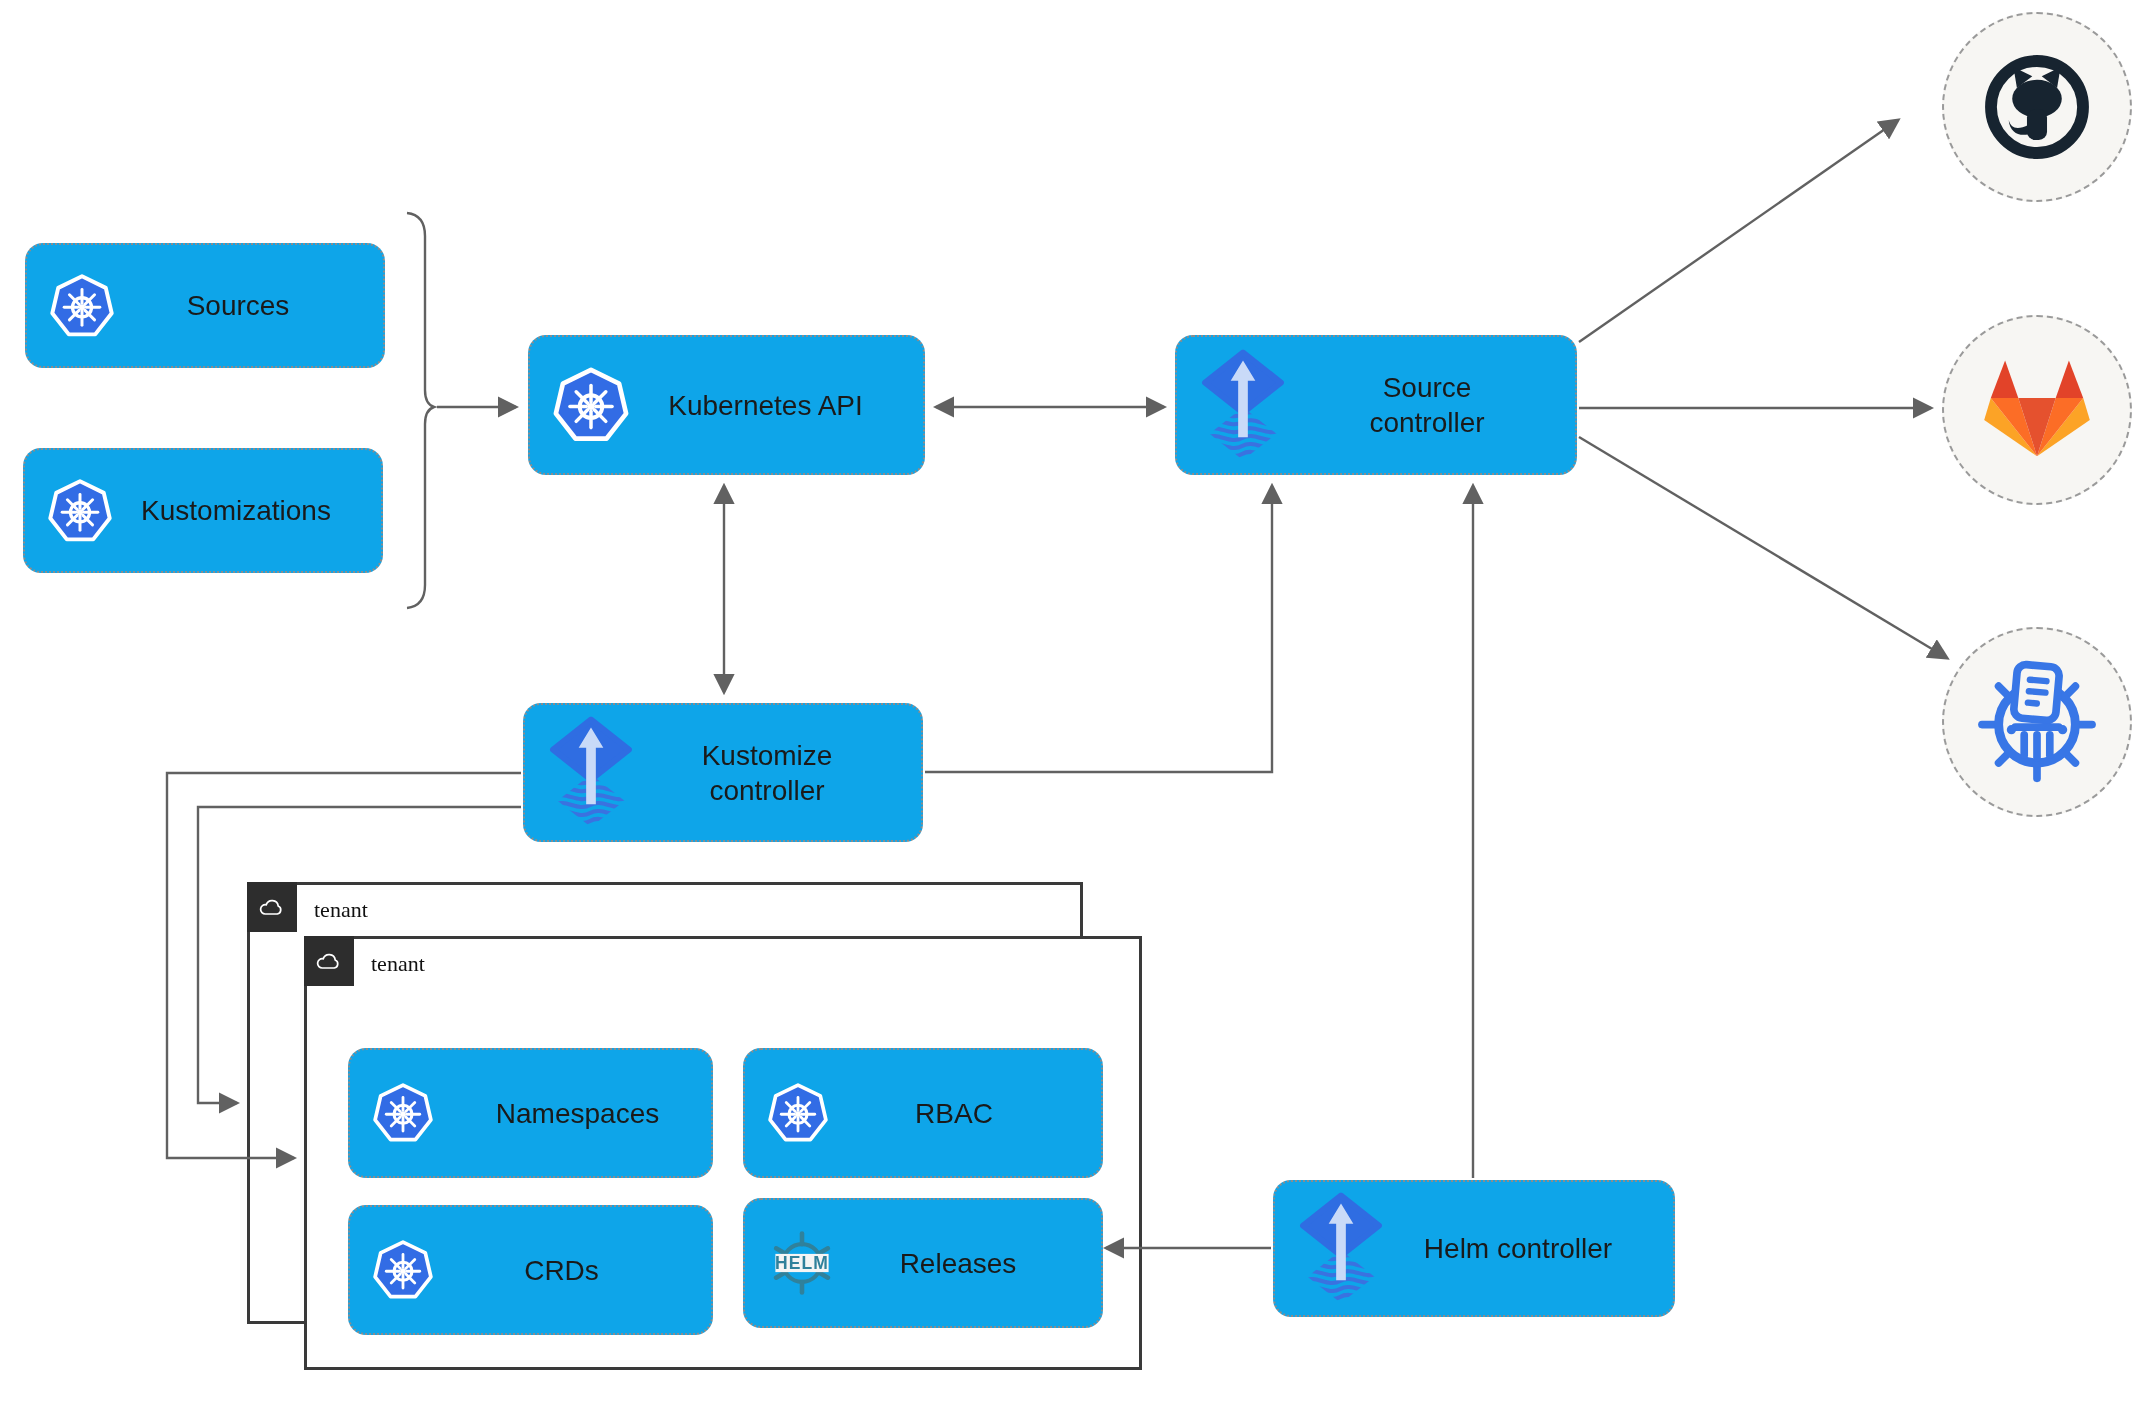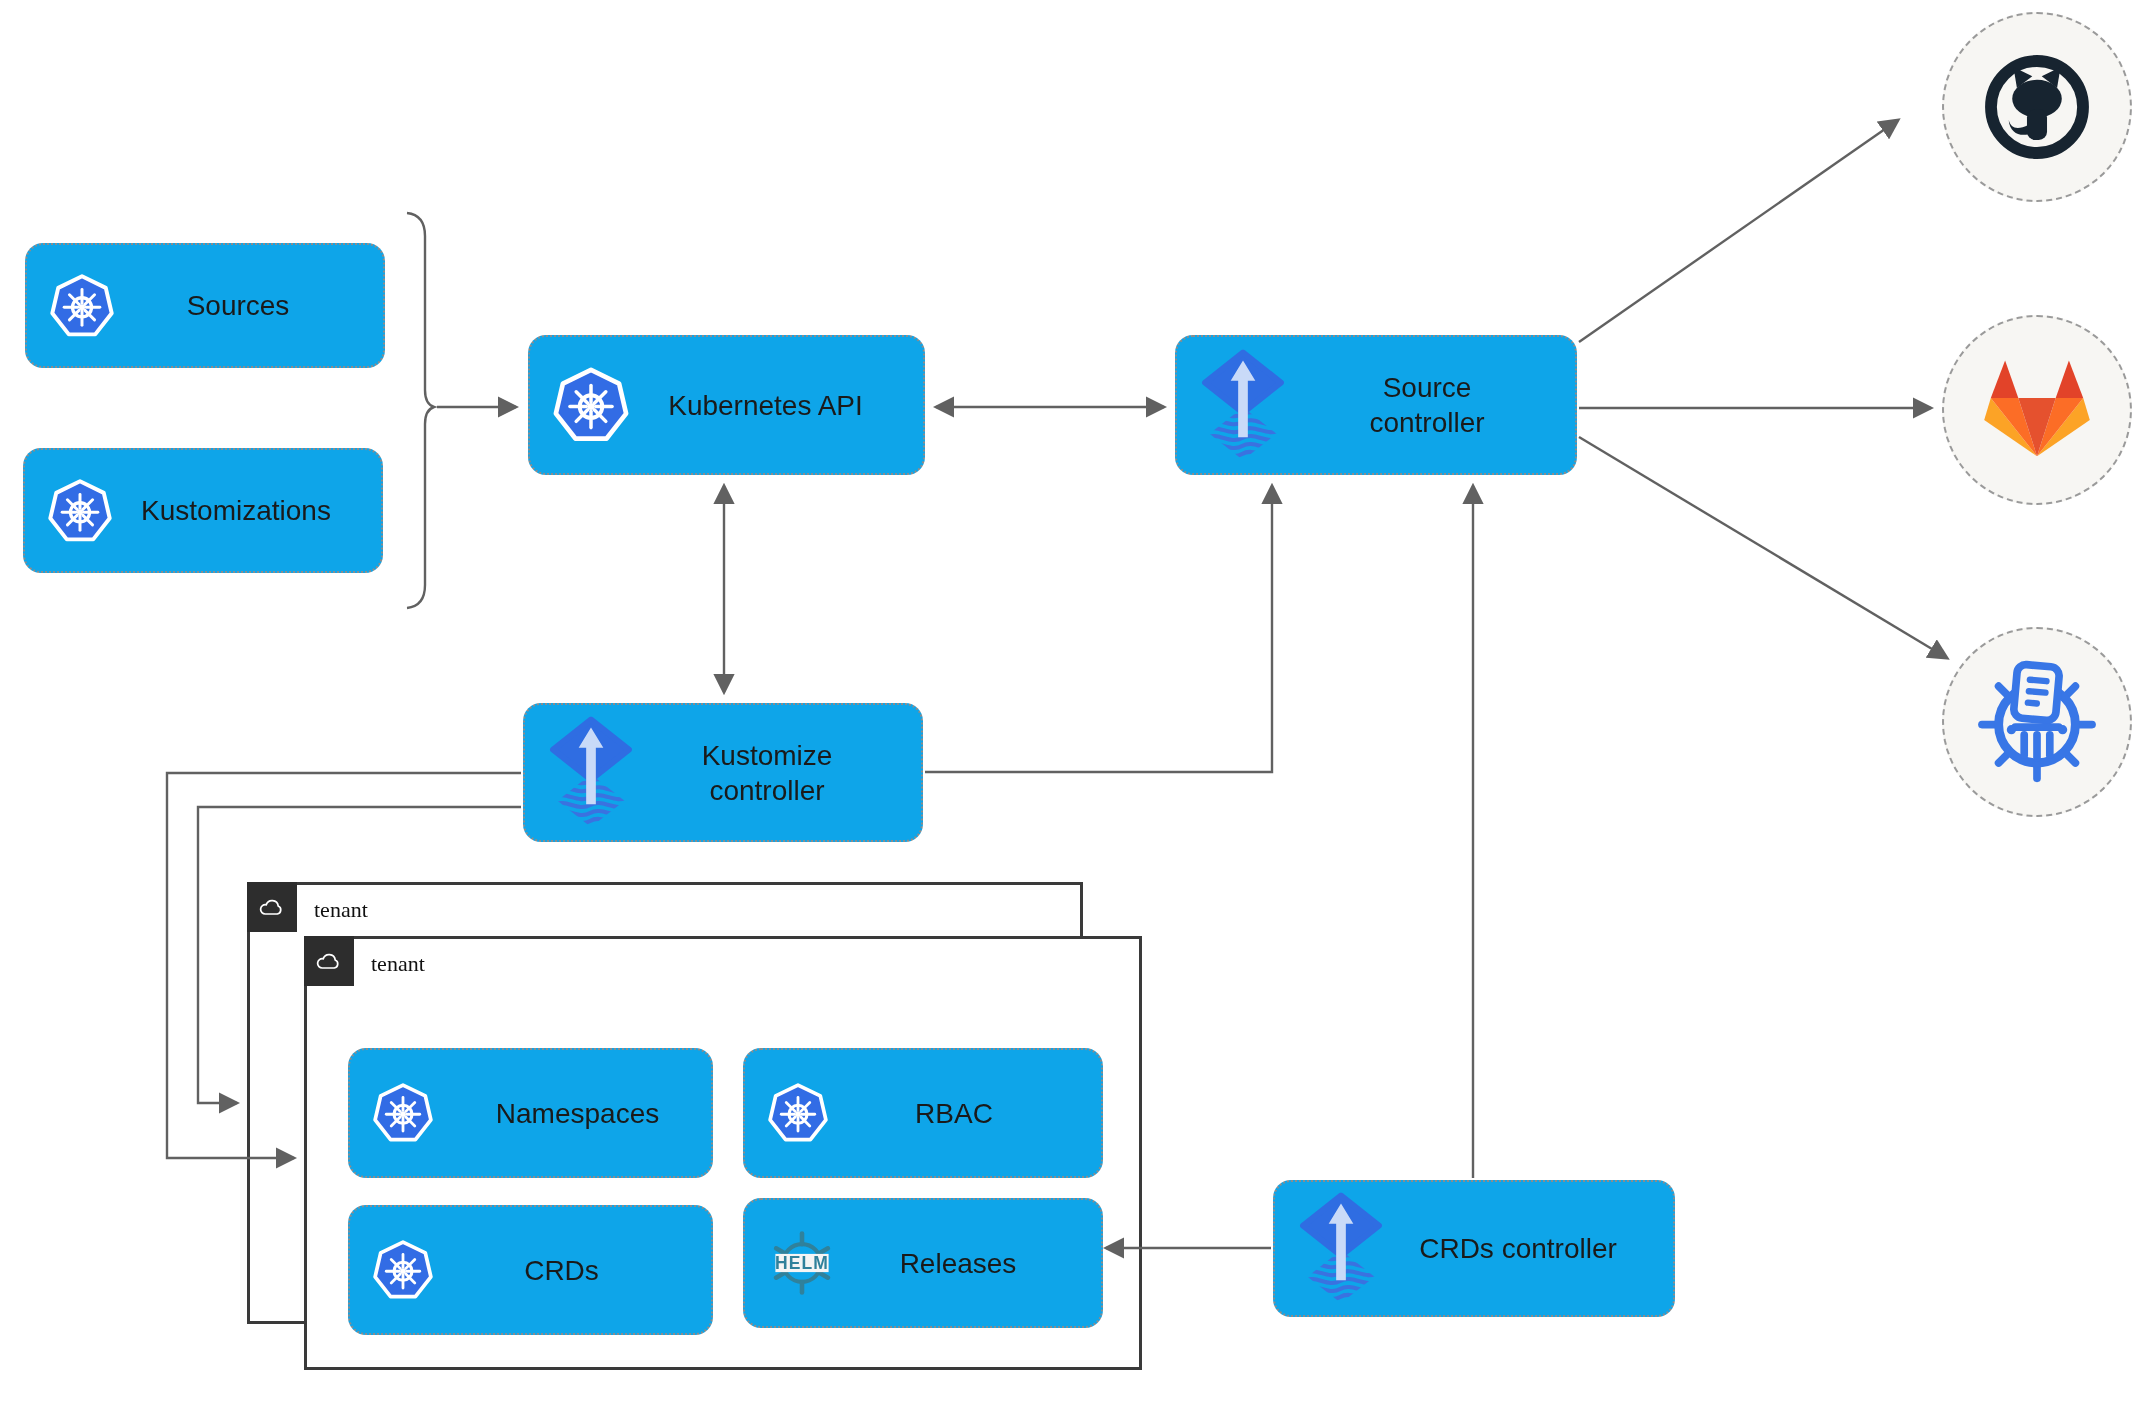--- a/index.html
+++ b/index.html
@@ -237,21 +237,21 @@
     <svg class="icon" width="88" height="113" viewBox="0 0 100 128">
         <use href="#sym-flux"></use>
       </svg>
     <span class="label wrap">Kustomize controller</span>
   </div>
 
   <div class="node" id="box-helm-ctrl">
     <svg class="icon" width="88" height="113" viewBox="0 0 100 128">
         <use href="#sym-flux"></use>
       </svg>
-    <span class="label wrap">CRDs controller</span>
+    <span class="label wrap">Helm controller</span>
   </div>
 
   <div class="endpoint" id="circle-github">
     <svg width="118" height="118" viewBox="0 0 100 100">
         <use href="#sym-github"></use>
       </svg>
   </div>
   <div class="endpoint" id="circle-gitlab">
     <svg width="110" height="106" viewBox="0 0 100 96">
         <use href="#sym-gitlab"></use>

